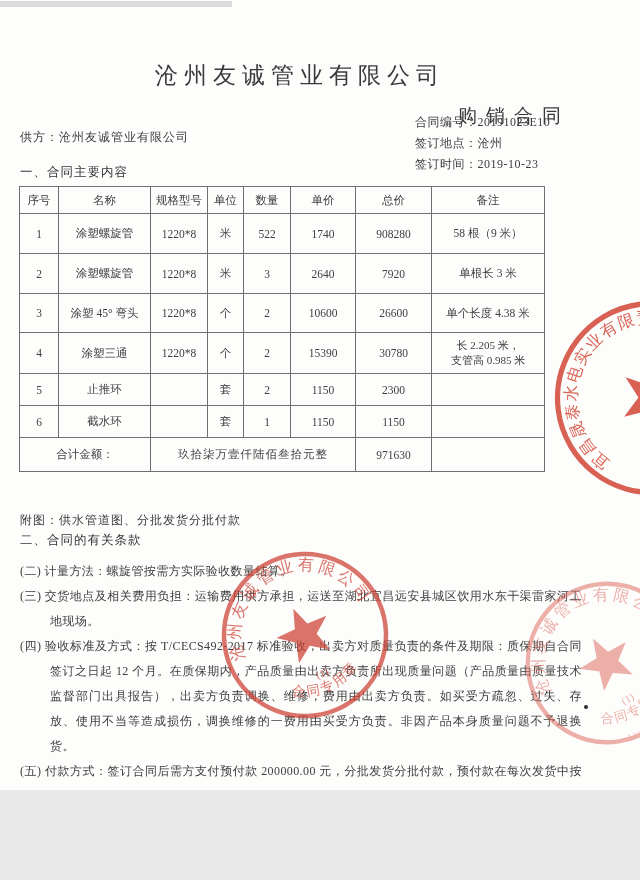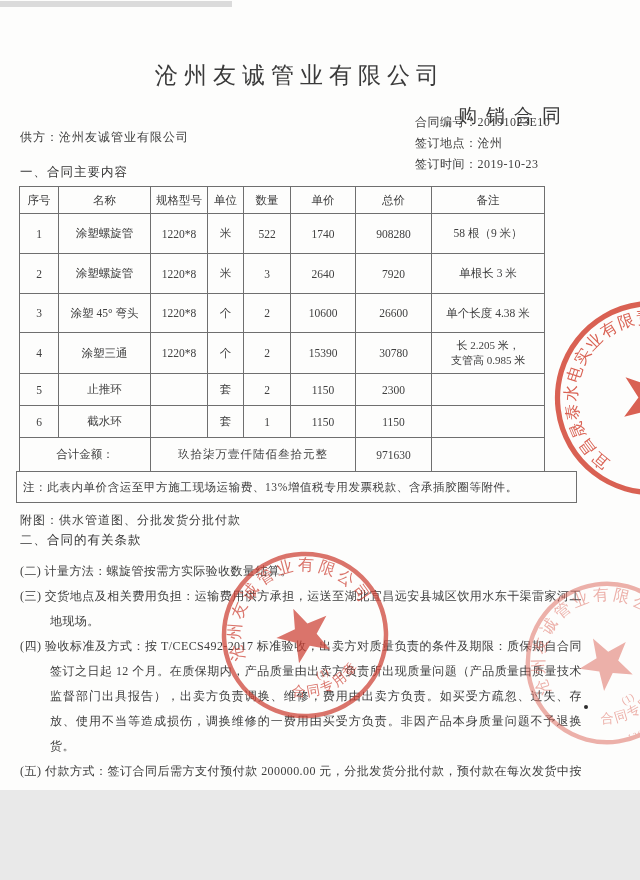--- a/index.html
+++ b/index.html
@@ -162,23 +162,20 @@
     </tr>
     <tr style="height:34px">
       <td colspan="2">合计金额：</td>
       <td colspan="4" style="letter-spacing:1px;">玖拾柒万壹仟陆佰叁拾元整</td>
       <td>971630</td>
       <td></td>
     </tr>
   </tbody>
     </table>
 
-  <div class="note-box">
-    <span>注：此表内单价含运至甲方施工现场运输费、13%增值税专用发票税款、含承插胶圈等附件。</span>
-  </div>
 
   <div class="attachment-line">附图：供水管道图、分批发货分批付款</div>
 
   <div class="sec2-block">
     <h3>二、合同的有关条款</h3>
     <p class="clause">(二) 计量方法：螺旋管按需方实际验收数量结算。</p>
     <p class="clause">(三) 交货地点及相关费用负担：运输费用供方承担，运送至湖北宜昌远安县城区饮用水东干渠雷家河工地现场。</p>
     <p class="clause">(四) 验收标准及方式：按 T/CECS492-2017 标准验收，出卖方对质量负责的条件及期限：质保期自合同签订之日起 12 个月。在质保期内，产品质量由出卖方负责所出现质量问题（产品质量由质量技术监督部门出具报告），出卖方负责调换、维修，费用由出卖方负责。如买受方疏忽、过失、存放、使用不当等造成损伤，调换维修的一费用由买受方负责。非因产品本身质量问题不予退换货。</p>
     <p class="clause">(五) 付款方式：签订合同后需方支付预付款 200000.00 元，分批发货分批付款，预付款在每次发货中按比例扣回。</p>
 

